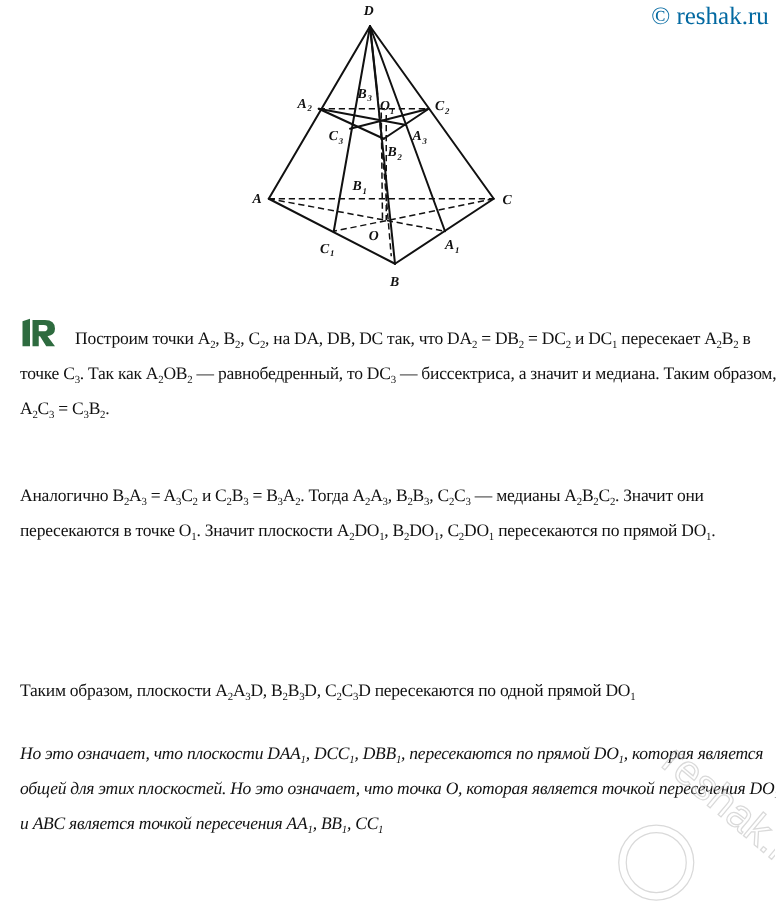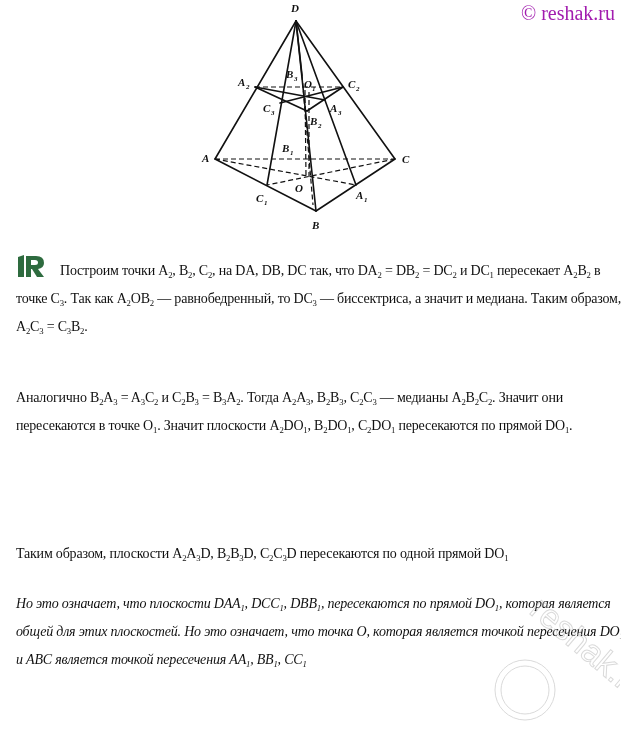--- a/index.html
+++ b/index.html
@@ -1,18 +1,18 @@
 <!DOCTYPE html>
 <html><head>
 <meta charset="utf-8">
 <style>
   html, body { margin:0; padding:0; background:#ffffff; }
   body { width:621px; height:729px; position:relative; overflow:hidden;
          font-family:"Liberation Serif", "DejaVu Serif", serif; color:#111; }
-  .copyright { position:absolute; top:1px; right:6px; font-size:20px; line-height:24px; color:#a21caf; }
+  .copyright { position:absolute; top:1px; right:6px; font-size:20px; line-height:24px; color:#0369a1; }
   .figure { position:absolute; left:190px; top:0; width:250px; height:235px; }
   .figure svg { width:250px; height:235px; display:block; }
   .figure text { font-family:"Liberation Serif", serif; font-style:italic; font-weight:bold; font-size:11px; fill:#111; }
   .figure text.sub { font-size:7px; }
   .text { position:absolute; left:16px; width:616px; font-size:14px; line-height:28px; letter-spacing:-0.2px; }
   .text p { margin:0; }
   sub { font-size:62%; vertical-align:-3px; line-height:0; }
   .logo { display:inline-block; width:30px; height:24px; vertical-align:-3px; margin-right:14px; }
   .p1 { top:254px; }
   .p2 { top:384px; }

